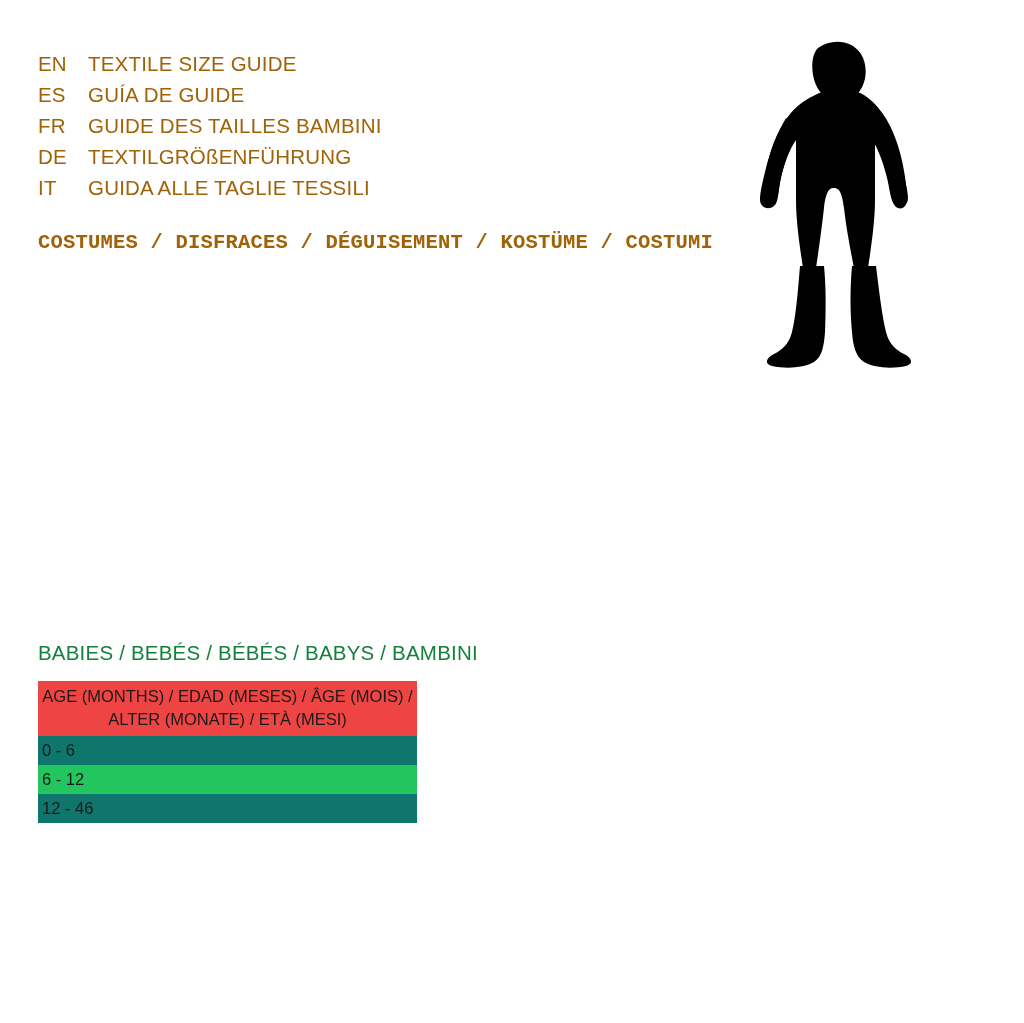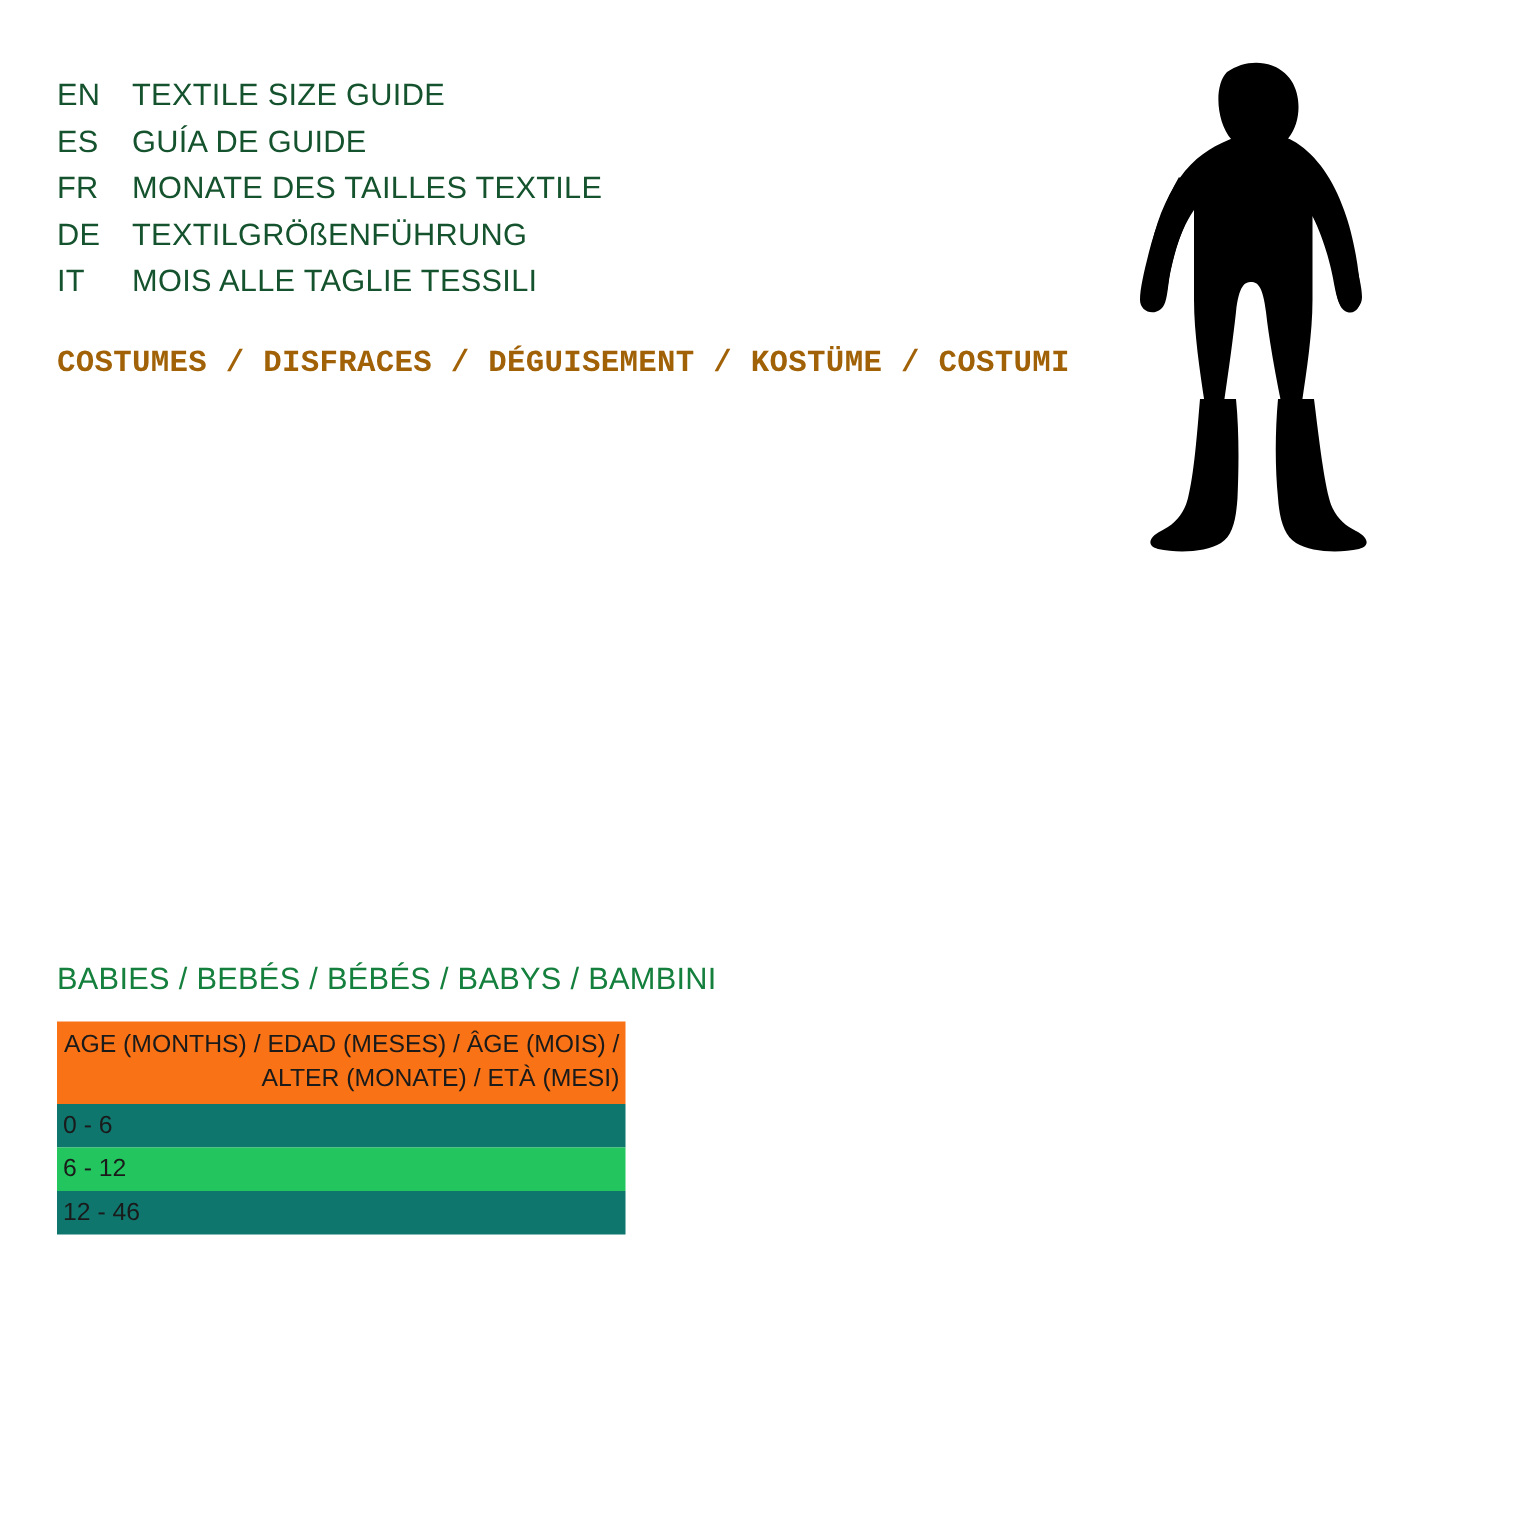--- a/index.html
+++ b/index.html
@@ -21,21 +21,21 @@
     position: absolute;
     left: 38px;
     top: 52px;
   }
   .lang-row {
     display: flex;
     align-items: baseline;
     height: 31px;
     font-size: 20.5px;
     letter-spacing: 0.2px;
-    color: #14532d;
+    color: #a16207;
   }
   .lang-code {
     width: 50px;
     flex: 0 0 50px;
   }
   .lang-text {
     white-space: nowrap;
   }
 
   
@@ -73,23 +73,23 @@
   .size-table {
     position: absolute;
     left: 38px;
     top: 681px;
     width: 379px;
     border-collapse: collapse;
     font-size: 16.5px;
     color: #1a1a1a;
   }
   .size-table th {
-    text-align: right;
+    text-align: center;
     font-weight: normal;
-    background: #f97316;
+    background: #ef4444;
     padding: 4px 4px 5px 4px;
     line-height: 1.38;
   }
   .size-table td {
     text-align: left;
     padding: 3px 4px 4px 4px;
     line-height: 1.35;
     background: #0f766e;
   }
   .size-table tr.alt td {
@@ -103,29 +103,29 @@
   <div class="lang-row">
     <span class="lang-code">EN</span>
     <span class="lang-text">TEXTILE SIZE GUIDE</span>
   </div>
   <div class="lang-row">
     <span class="lang-code">ES</span>
     <span class="lang-text">GUÍA DE GUIDE</span>
   </div>
   <div class="lang-row">
     <span class="lang-code">FR</span>
-    <span class="lang-text">MONATE DES TAILLES TEXTILE</span>
+    <span class="lang-text">GUIDE DES TAILLES BAMBINI</span>
   </div>
   <div class="lang-row">
     <span class="lang-code">DE</span>
     <span class="lang-text">TEXTILGRÖßENFÜHRUNG</span>
   </div>
   <div class="lang-row">
     <span class="lang-code">IT</span>
-    <span class="lang-text">MOIS ALLE TAGLIE TESSILI</span>
+    <span class="lang-text">GUIDA ALLE TAGLIE TESSILI</span>
   </div>
 </div>
 
 <div class="costumes-line">COSTUMES / DISFRACES / DÉGUISEMENT / KOSTÜME / COSTUMI</div>
 
 <div class="silhouette">
   <svg viewBox="0 0 160 335" width="160" height="335" aria-hidden="true">
     <g fill="#000000">
 
       <path d="M62 8 C76 -2 96 0 105 14 C112 25 111 42 103 52 C95 62 74 63 65 53 C55 42 53 17 62 8 Z"></path>

